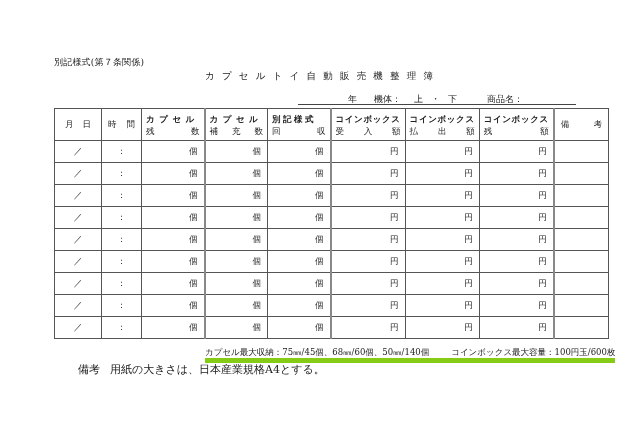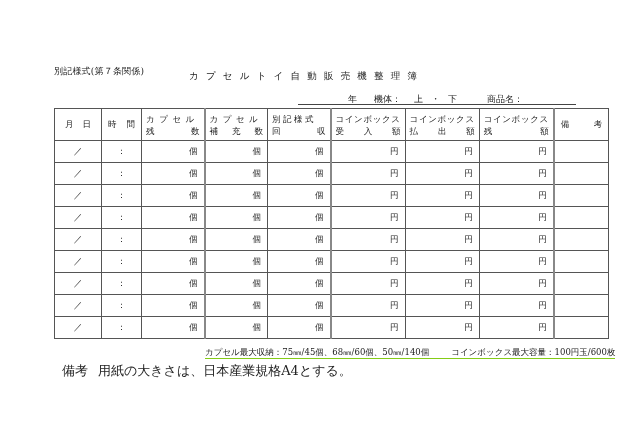--- a/index.html
+++ b/index.html
@@ -1,39 +1,39 @@
 <!DOCTYPE html>
 <html><head>
 <meta charset="utf-8">
 <style>
   html, body { margin:0; padding:0; background:#ffffff; }
   body { width:630px; height:439px; position:relative; overflow:hidden;
          font-family:"DejaVu Serif", "Liberation Serif", serif; color:#222; }
   .abs { position:absolute; }
-  .form-ref { left:54px; top:56px; font-size:9px; letter-spacing:0.2px;margin-top:9px; }
-  .title { left:189px; top:70px; font-size:9.5px; letter-spacing:7.2px; white-space:nowrap; }
+  .form-ref { left:54px; top:56px; font-size:9px; letter-spacing:0.2px; }
+  .title { left:205px; top:70px; font-size:9.5px; letter-spacing:7.2px; white-space:nowrap; }
   .meta { left:298px; top:93px; width:278px; height:11px; border-bottom:1px solid #444;
           font-size:9px; white-space:nowrap; }
   .meta span { position:absolute; top:0; }
   table.log { position:absolute; left:54px; top:108px; border-collapse:collapse;
               font-size:8.5px; table-layout:fixed; }
   table.log td, table.log th { border:1px solid #555; padding:0; font-weight:normal; }
   table.log th { height:31px; vertical-align:middle; }
   table.log td { height:21px; text-align:right; padding-right:6px; vertical-align:middle; }
   table.log td.c { text-align:center; padding-right:0; }
   table.log td.rem { padding-right:0; }
   .hdr2 { display:flex; flex-direction:column; padding:0 4px; line-height:12px; }
-  .hdr2 .top { letter-spacing:4.5px; text-align:left; white-space:nowrap; }
+  .hdr2 .top { letter-spacing:4.5px; text-align:left; white-space:nowrap;font-weight:bold; }
   .hdr2 .bot { display:flex; justify-content:space-between; }
   .hdr1 { display:flex; justify-content:space-between; padding:0 10px; }
   .thick { border-left:2px solid #888 !important; }
-  .footer-note { left:205px; top:347px; font-size:8.5px; border-bottom:1px solid #84cc16;
+  .footer-note { left:205px; top:347px; font-size:8.5px; border-bottom:5px solid #84cc16;
                  white-space:nowrap; line-height:11px; }
   .footer-note span.gap { display:inline-block; width:22px; }
-  .remarks { left:62px; top:362px; font-size:13px; white-space:nowrap; }
+  .remarks { left:78px; top:362px; font-size:11px; white-space:nowrap; }
   .remarks span.gap { display:inline-block; width:10px; }
 </style>
 </head>
 <body>
 
 <div class="abs form-ref">別記様式(第７条関係)</div>
 <div class="abs title">カプセルトイ自動販売機整理簿</div>
 
 <div class="abs meta">
   <span style="left:50px">年</span>

